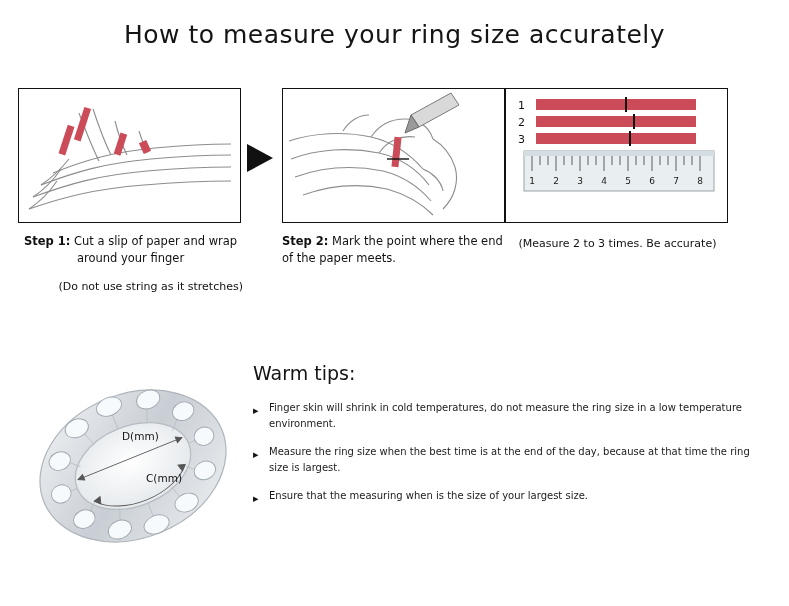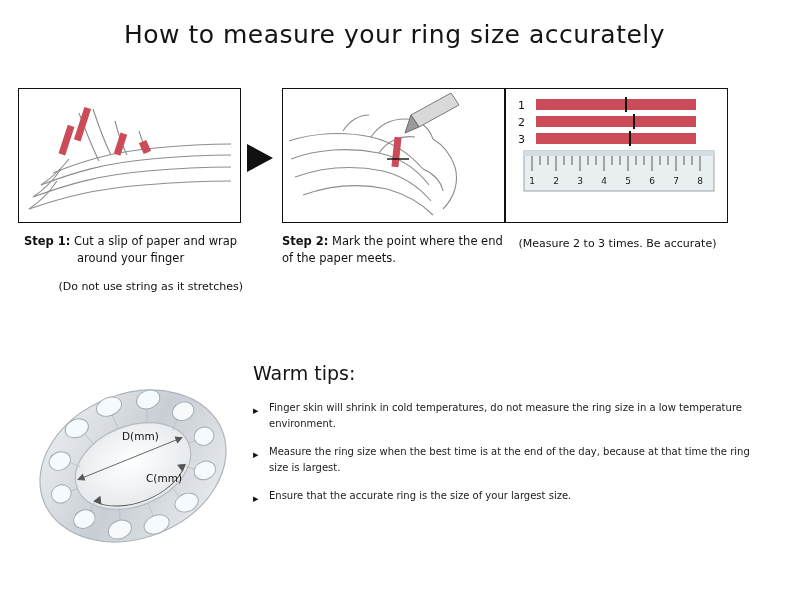--- a/index.html
+++ b/index.html
@@ -360,17 +360,17 @@
       <div class="tip-text">Finger skin will shrink in cold temperatures, do not measure the ring size in a low temperature environment.</div>
     </div>
 
     <div class="tip">
       <div class="tip-bullet">▸</div>
       <div class="tip-text">Measure the ring size when the best time is at the end of the day, because at that time the ring size is largest.</div>
     </div>
 
     <div class="tip">
       <div class="tip-bullet">▸</div>
-      <div class="tip-text">Ensure that the accurate ring is the size of your largest size.</div>
+      <div class="tip-text">Ensure that the measuring when is the size of your largest size.</div>
     </div>
   </div>
 
 </div>
 
 </body></html>

